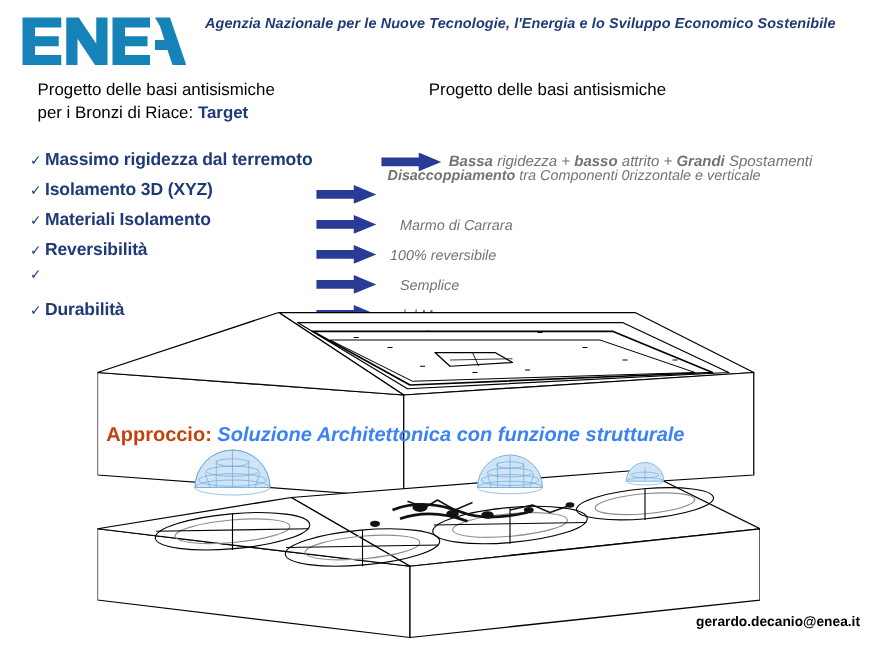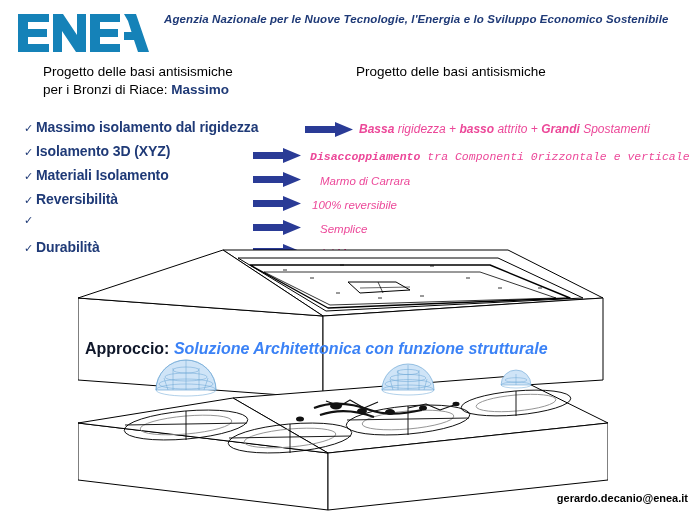--- a/index.html
+++ b/index.html
@@ -39,21 +39,20 @@
     letter-spacing: 0.1px;
   }
 
   
   .proj-head {
     position: absolute;
     font-size: 13.5px;
     color: #000000;
     line-height: 1.35;
     white-space: nowrap;
-    margin-left: 13px;
   }
   #proj-left  { left: 30px;  top: 63px; }
   #proj-right { left: 343px; top: 63px; }
   .proj-accent {
     color: #1f3a77;
     font-weight: bold;
   }
 
   
   #bullets {
@@ -87,36 +86,36 @@
     position: absolute;
     width: 48px;
     height: 15px;
   }
 
   
   .answer {
     position: absolute;
     font-size: 11.5px;
     font-style: italic;
-    color: #ec4899;
+    color: #737373;
     white-space: nowrap;
   }
   .answer b { font-style: italic; font-weight: bold; }
 
   
   #approccio {
     position: absolute;
     left: 85px;
     top: 340px;
     font-size: 16px;
     font-weight: bold;
     white-space: nowrap;
     z-index: 40;
   }
-  #approccio .lead { color: #0f172a; font-style: normal; }
+  #approccio .lead { color: #c2410c; font-style: normal; }
   #approccio .rest { color: #3b82f6; font-style: italic; }
 
   
   #figure {
     position: absolute;
     left: 78px;
     top: 248px;
     width: 530px;
     height: 268px;
     z-index: 10;
@@ -152,32 +151,32 @@
       </g>
     </svg>
   </div>
 
   <div id="agency-subtitle">Agenzia Nazionale per le Nuove Tecnologie, l'Energia e lo Sviluppo Economico Sostenibile</div>
 
   <div id="proj-left" class="proj-head">
     <div>Progetto delle basi antisismiche</div>
     <div>
       <span>per i Bronzi di Riace:</span>
-      <span class="proj-accent">Massimo</span>
+      <span class="proj-accent">Target</span>
     </div>
   </div>
 
   <div id="proj-right" class="proj-head">
     <div>Progetto delle basi antisismiche</div>
   </div>
 
   <div id="bullets">
     <div class="bullet-row">
       <span class="check">✓</span>
-      <span class="bullet-label">Massimo isolamento dal rigidezza</span>
+      <span class="bullet-label">Massimo rigidezza dal terremoto</span>
     </div>
     <div class="bullet-row">
       <span class="check">✓</span>
       <span class="bullet-label">Isolamento 3D (XYZ)</span>
     </div>
     <div class="bullet-row">
       <span class="check">✓</span>
       <span class="bullet-label">Materiali Isolamento</span>
     </div>
     <div class="bullet-row">
@@ -221,21 +220,21 @@
   <div class="arrow" style="left:253px; top:244px;">
     <svg width="48" height="15" viewBox="0 0 48 15" aria-hidden="true">
       <path d="M0,4 L30,4 L30,0 L48,7.5 L30,15 L30,11 L0,11 Z" fill="#2a3b96"></path>
     </svg>
   </div>
 
   <div class="answer" style="left:359px; top:122px; font-size:12px;">
     <b>Bassa</b><span> rigidezza + </span><b>basso</b><span> attrito + </span><b>Grandi</b><span> Spostamenti</span>
   </div>
 
-  <div class="answer" style="left:310px; top:150px;font-family:Liberation Mono, monospace;">
+  <div class="answer" style="left:310px; top:135px;">
     <b>Disaccoppiamento</b><span> tra Componenti 0rizzontale e verticale</span>
   </div>
 
   <div class="answer" style="left:320px; top:175px;">
     <span>Marmo di Carrara</span>
   </div>
 
   <div class="answer" style="left:312px; top:199px;">
     <span>100% reversibile</span>
   </div>

